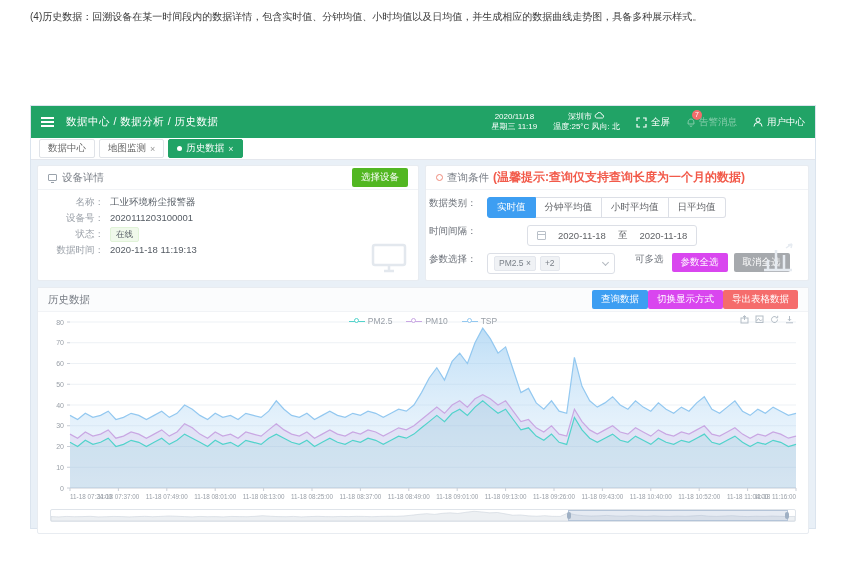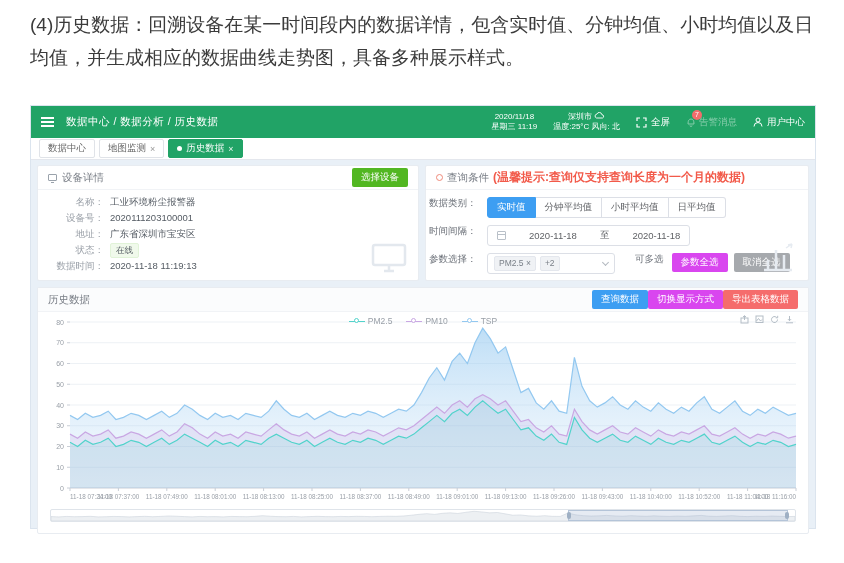--- a/index.html
+++ b/index.html
@@ -1,19 +1,19 @@
 <!DOCTYPE html>
 <html><head>
 <meta charset="utf-8">
 <style>
   * { margin:0; padding:0; box-sizing:border-box; }
   html,body { width:844px; height:563px; background:#fff; font-family:"Liberation Sans","DejaVu Sans",sans-serif; }
   body { position:relative; overflow:hidden; }
 
-  .doc-par { position:absolute; left:30px; top:8px; width:790px; font-size:19px; color:#3b3b3b; line-height:1.75; }
+  .doc-par { position:absolute; left:30px; top:8px; width:790px; font-size:10px; color:#3b3b3b; line-height:1.75; }
 
   .app { position:absolute; left:30px; top:105px; width:786px; height:424px; background:#e9f0f7; border:1px solid #dbe4ee; }
 
   
   .app-header { height:27px; background:#21a366; display:flex; align-items:center; padding:16px 10px; color:#fff; }
   .hamburger { width:13px; display:flex; flex-direction:column; gap:2.5px; cursor:pointer; }
   .hamburger i { display:block; height:1.5px; background:#fff; }
   .breadcrumb { font-size:10.5px; margin-left:12px; letter-spacing:.5px; }
   .hdr-right { margin-left:auto; display:flex; align-items:center; gap:16px; }
   .hdr-2line { font-size:8px; line-height:1.3; text-align:center; white-space:nowrap; }
@@ -52,21 +52,21 @@
   .panel.query { flex:1; height:116px; }
   .circle-ic { width:7px; height:7px; border:1px solid #f08a7a; border-radius:50%; margin-right:4px; }
   .hint { color:#f25a4a; font-size:12px; margin-left:4px; font-weight:bold; }
   .q-row { display:flex; align-items:flex-start; padding:0 3px; margin-top:7px; font-size:9.5px; color:#6b7078; }
   .q-row .q-lbl { width:58px; color:#6b7078; }
   .seg { display:flex; }
   .seg span { border:1px solid #dcdfe6; border-left-width:0; padding:3px 9px; color:#606266; font-size:9.5px; background:#fff; cursor:pointer; }
   .seg span:first-child { border-left-width:1px; border-radius:3px 0 0 3px; }
   .seg span:last-child { border-radius:0 3px 3px 0; }
   .seg span.active { background:#3d9ef2; border-color:#3d9ef2; color:#fff; }
-  .date-box { display:flex; align-items:center; gap:23px; border:1px solid #dcdfe6; border-radius:3px; padding:3px 9px; color:#606266; cursor:pointer; }
+  .date-box { display:flex; align-items:center; gap:12px; border:1px solid #dcdfe6; border-radius:3px; padding:3px 9px; color:#606266; cursor:pointer;margin-left:40px; }
   .cal-ic { width:9px; height:9px; border:1px solid #b9c0c8; border-radius:1px; position:relative; }
   .cal-ic:after { content:""; position:absolute; left:0; right:0; top:1.5px; height:1.5px; background:#b9c0c8; }
   .sel-box { display:flex; align-items:center; gap:4px; border:1px solid #dcdfe6; border-radius:3px; padding:2px 6px; min-width:128px; cursor:pointer; }
   .tag { background:#f0f2f5; border:1px solid #e4e7ed; border-radius:2px; font-size:8.5px; color:#7a8088; padding:0 4px; line-height:13px; }
   .caret { width:5px; height:5px; border-right:1px solid #b3b9c0; border-bottom:1px solid #b3b9c0; transform:rotate(45deg); margin-left:auto; margin-bottom:2px; }
   .muted { color:#6b7078; margin:0 8px 0 20px; }
   .btn-orange { background:#d946ef; }
   .btn-gray { background:#a6a9ad; margin-left:6px; }
 
   
@@ -170,24 +170,20 @@
           <button class="btn btn-green">选择设备</button>
         </div>
         <div class="dev-body">
           <div class="dev-row">
             <span class="lbl">名称：</span>
               <span class="val">工业环境粉尘报警器</span>
           </div>
           <div class="dev-row">
             <span class="lbl">设备号：</span>
               <span class="val">2020111203100001</span>
-          </div>
-          <div class="dev-row">
-            <span class="lbl">地址：</span>
-              <span class="val">广东省深圳市宝安区</span>
           </div>
           <div class="dev-row">
             <span class="lbl">状态：</span>
               <span class="val status-badge">在线</span>
           </div>
           <div class="dev-row">
             <span class="lbl">数据时间：</span>
               <span class="val">2020-11-18 11:19:13</span>
           </div>
         </div>

